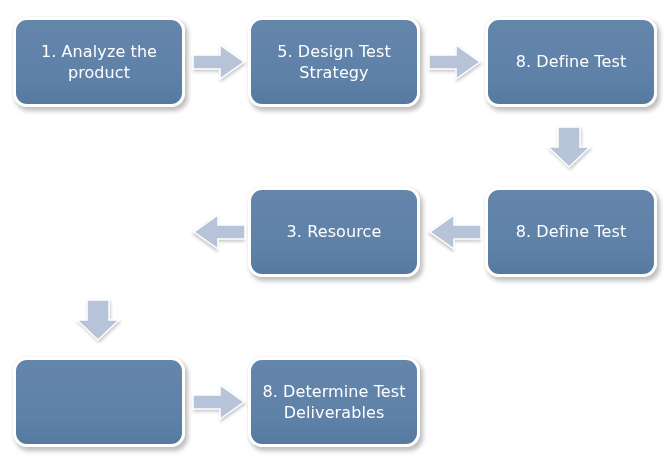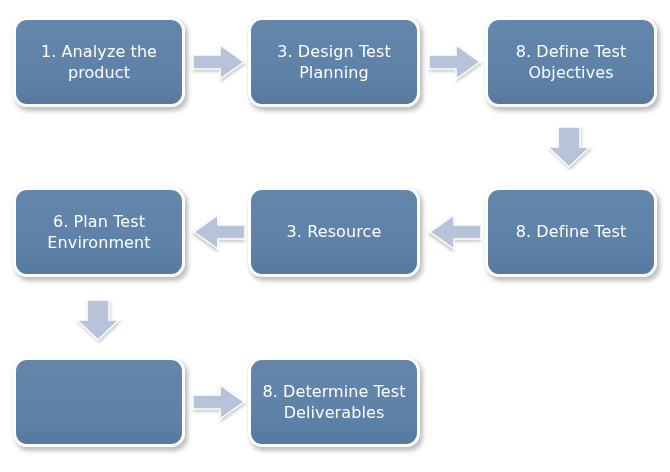--- a/index.html
+++ b/index.html
@@ -59,36 +59,31 @@
 </head>
 <body>
 
 <div class="canvas">
 
   <div class="step s1">
     <span class="line">1. Analyze the</span>
     <span class="line">product</span>
   </div>
   <div class="step s2">
-    <span class="line">3. Design Test</span>
-    <span class="line">Planning</span>
+    <span class="line">5. Design Test</span>
+    <span class="line">Strategy</span>
   </div>
   <div class="step s3">
     <span class="line">8. Define Test</span>
-    <span class="line">Objectives</span>
   </div>
   <div class="step s4">
     <span class="line">8. Define Test</span>
   </div>
   <div class="step s5">
     <span class="line">3. Resource</span>
-  </div>
-  <div class="step s6">
-    <span class="line">6. Plan Test</span>
-    <span class="line">Environment</span>
   </div>
   <div class="step s7">
   </div>
   <div class="step s8">
     <span class="line">8. Determine Test</span>
     <span class="line">Deliverables</span>
   </div>
 
   <div class="arrow a12">
     <svg width="54" height="38" viewBox="0 0 54 38">

